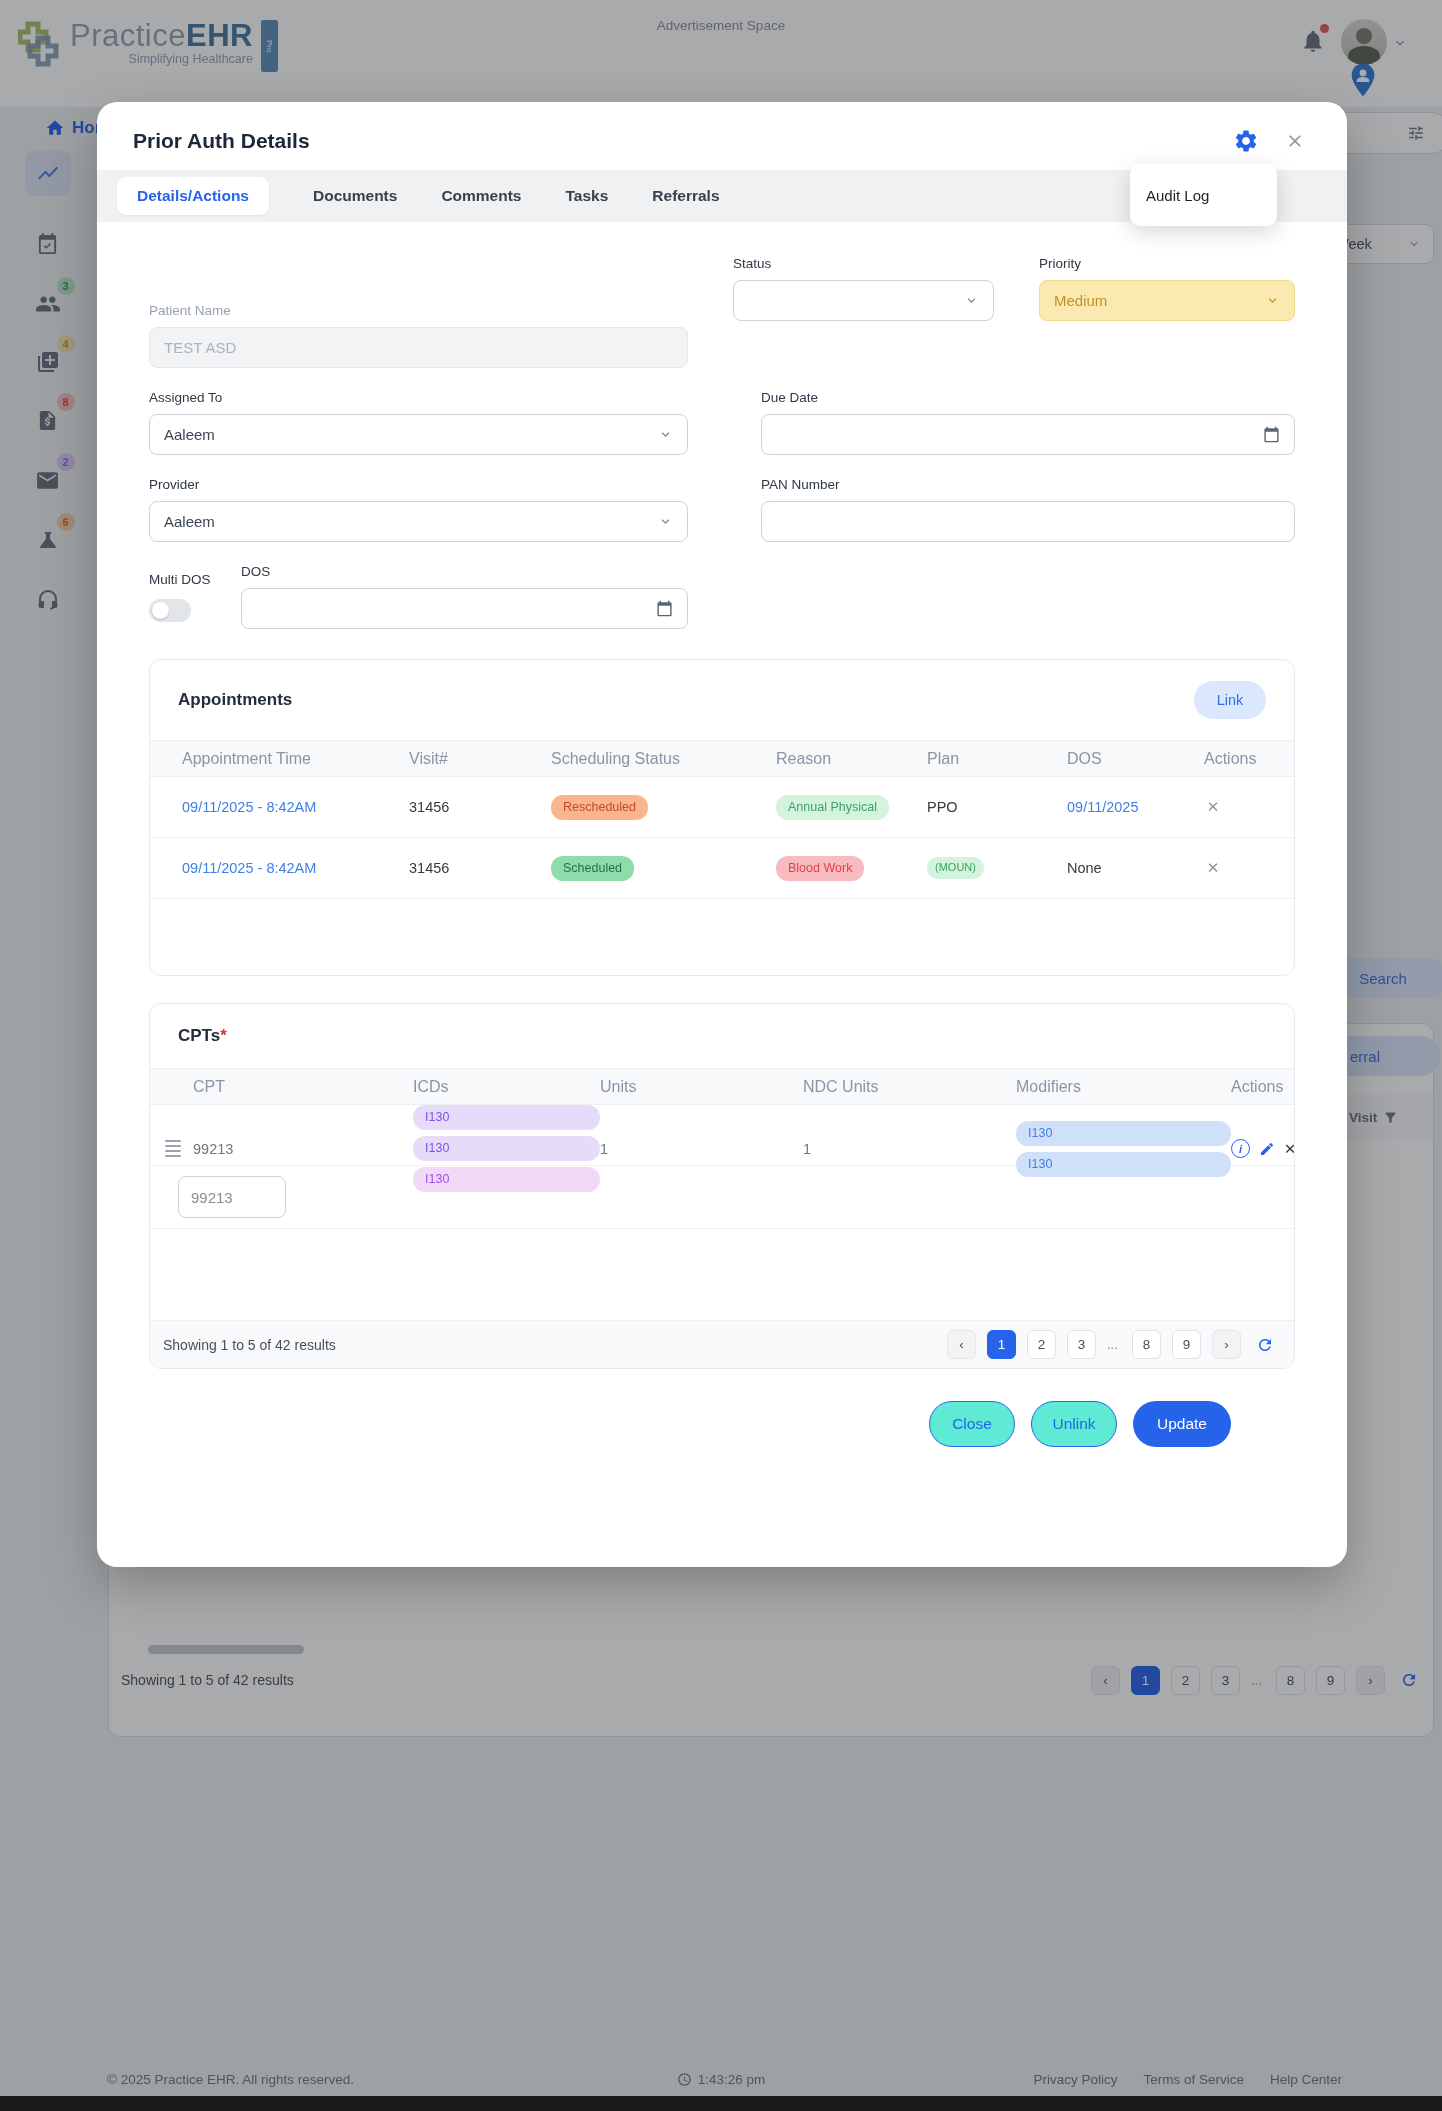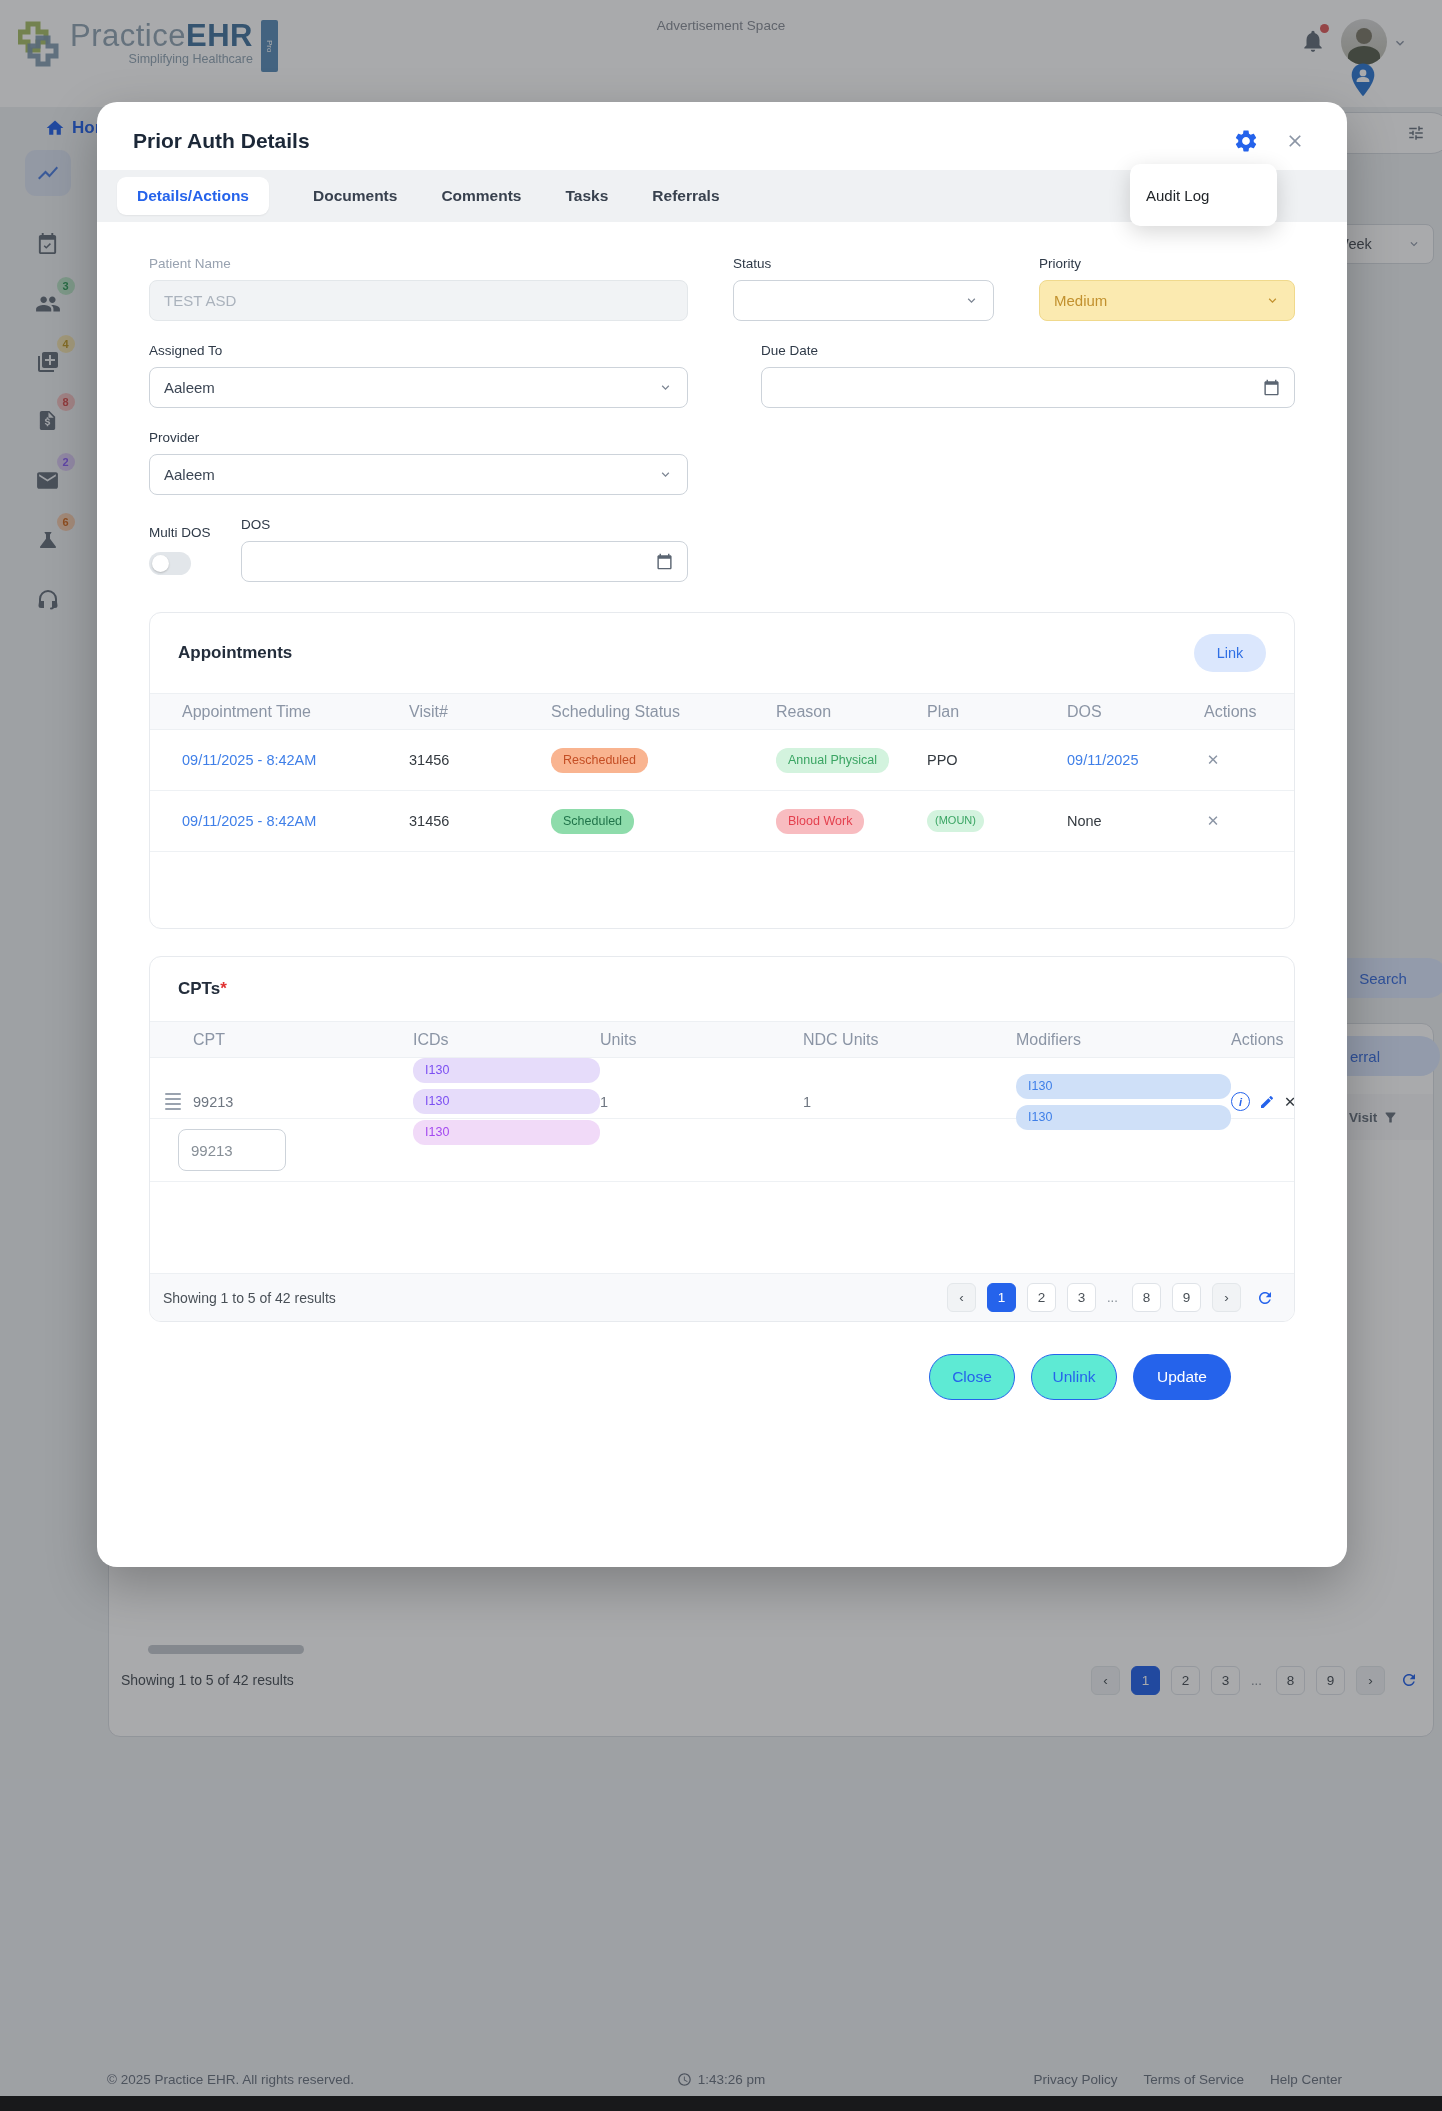--- a/index.html
+++ b/index.html
@@ -66,21 +66,21 @@
   .gear-btn{margin-right:26px;cursor:pointer;}
   .close-btn{cursor:pointer;color:#8b95a5;}
   .audit-pop{position:absolute;right:70px;top:62px;width:147px;height:62px;background:#fff;border-radius:10px;box-shadow:0 6px 22px rgba(0,0,0,.16);display:flex;align-items:center;padding-left:16px;font-size:15px;color:#212529;z-index:120;}
   .tabbar{height:52px;background:#eff1f3;display:flex;align-items:center;padding-left:20px;gap:44px;}
   .tab{font-size:15.5px;font-weight:700;color:#38414e;cursor:pointer;}
   .tab.active{background:#fff;color:var(--accent);padding:10px 20px;border-radius:9px;box-shadow:0 1px 2px rgba(0,0,0,.06);}
   .modal-body{padding:34px 52px 0 52px;}
   .frow{display:flex;justify-content:space-between;margin-bottom:22px;}
   .field{display:flex;flex-direction:column;}
   .f-label{font-size:13.5px;color:#2f3a48;margin-bottom:9px;}
-  .f-label.muted{color:#98a2b0;}
+  .f-label.muted{color:#98a2b0;margin-top:47px;}
   .inp,.sel{height:41px;border:1px solid #cdd3da;border-radius:8px;background:#fff;font-size:15px;color:#3c4654;display:flex;align-items:center;padding:0 14px;}
   .inp input{border:0;outline:0;width:100%;font-size:15px;color:#3c4654;background:transparent;font-family:inherit;}
   .inp.disabled{background:#f1f3f5;border-color:#e3e7ea;}
   .inp.disabled input{color:#aab2bc;}
   .sel{justify-content:space-between;cursor:pointer;}
   .sel .chev{color:#7d8693;}
   .sel.priority{background:var(--priority-bg);border-color:var(--priority-border);color:var(--priority-text);}
   .sel.priority .chev{color:var(--priority-text);}
   .w-lg{width:539px;} .w-md{width:534px;} .w-sm{width:261px;} .w-sm2{width:256px;}
   .icon-cal{color:#5b6572;}
@@ -377,20 +377,26 @@
     <div class="frow">
       <div class="field w-lg">
         <span class="f-label">Provider</span>
         <div class="sel">
           <span>Aaleem</span>
           <svg class="chev" width="15" height="15" viewBox="0 0 24 24" fill="currentColor">
               <path d="M7.41 8.59 12 13.17l4.59-4.58L18 10l-6 6-6-6z"></path>
             </svg>
         </div>
       </div>
+      <div class="field w-md">
+        <span class="f-label">PAN Number</span>
+        <div class="inp">
+          <input value="" style="">
+        </div>
+      </div>
     </div>
 
     <div class="dos-row">
       <div class="multidos">
         <span class="f-label">Multi DOS</span>
         <div class="toggle off">
             <span class="knob"></span>
           </div>
       </div>
       <div class="field dos-field">

